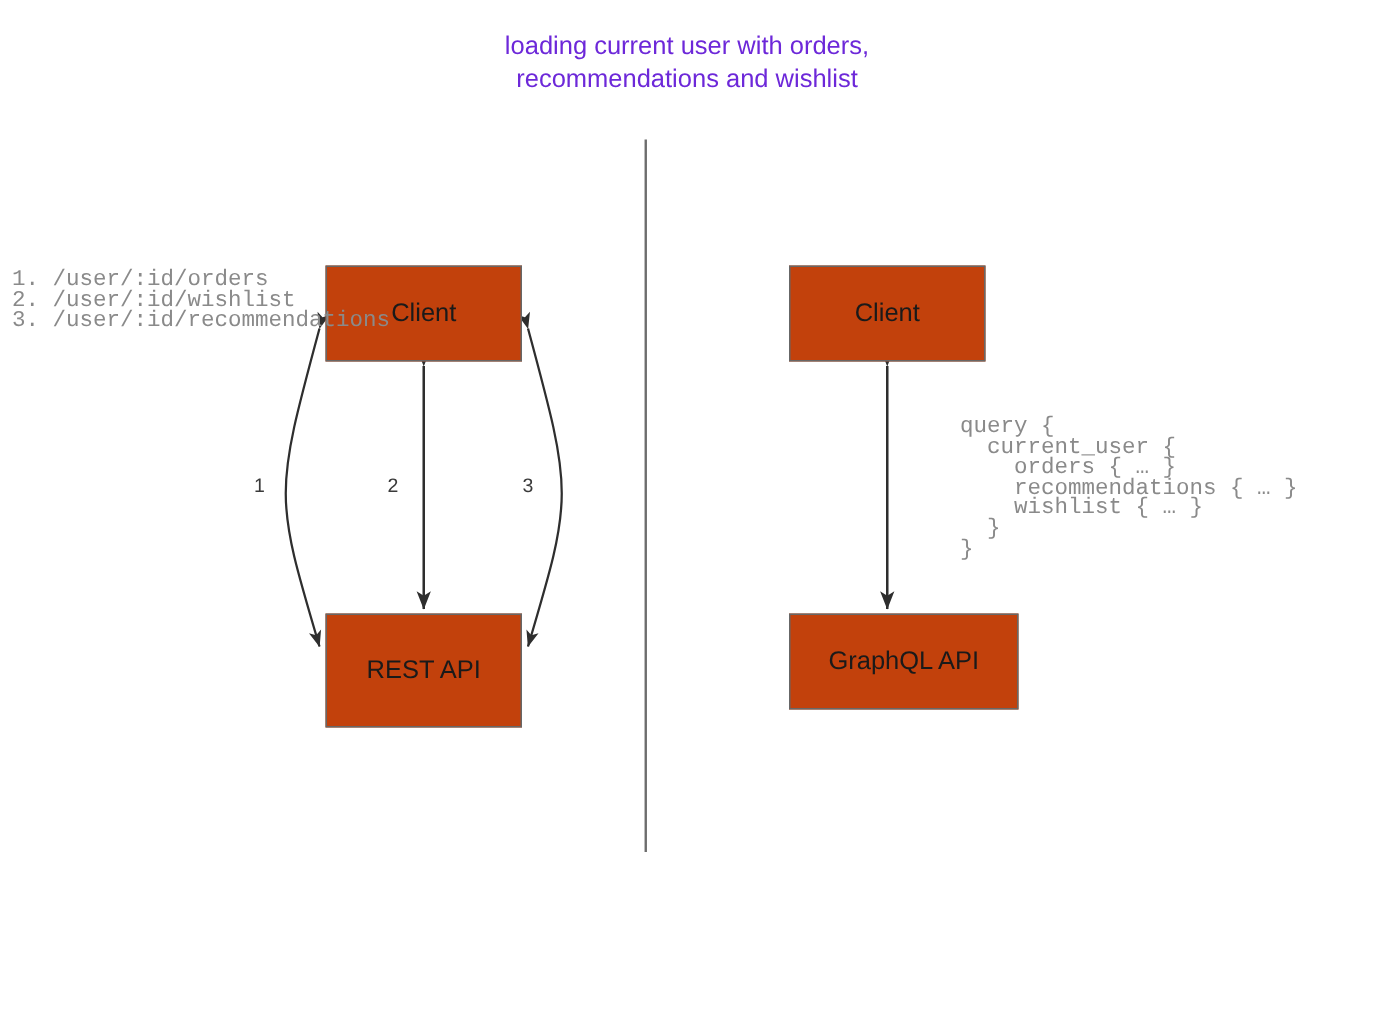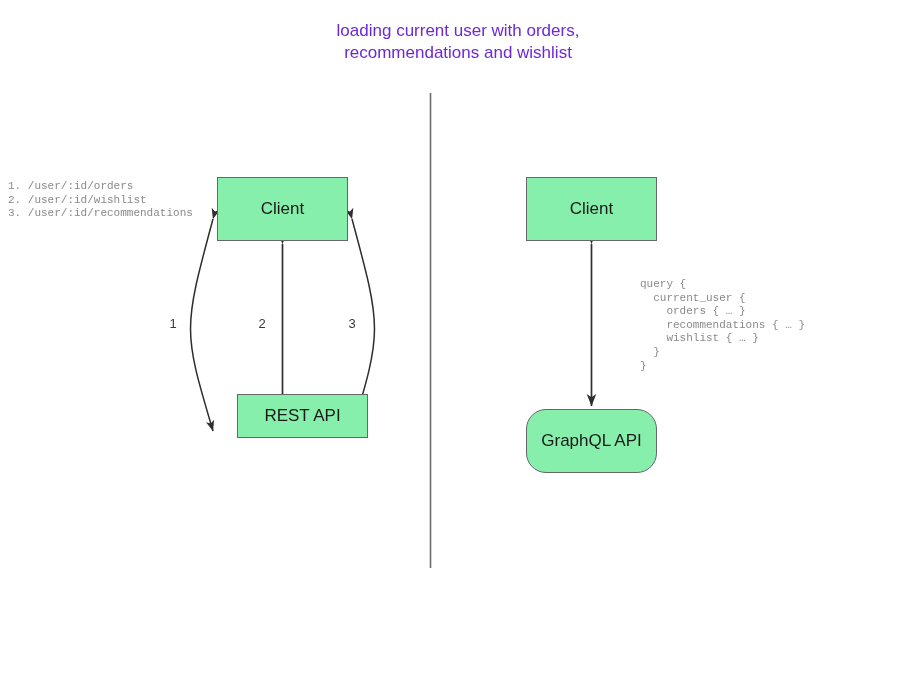--- a/index.html
+++ b/index.html
@@ -29,48 +29,48 @@
     width: 560px;
     text-align: center;
     font-size: 17px;
     line-height: 22px;
     color: #6d28d9;
     white-space: pre-line;
   }
   .node {
     position: absolute;
     box-sizing: border-box;
-    background: #86efac;
+    background: #c2410c;
     border: 1.6px solid #676767;
     display: flex;
     align-items: center;
     justify-content: center;
     font-size: 17px;
     color: #1a1a1a;
   }
   .node-client-left  { left: 217px; top: 177px; width: 131px; height: 64px; }
-  .node-rest         { left: 217px; top: 394px; width: 131px; height: 44px; margin-left: 20px; }
+  .node-rest         { left: 217px; top: 409px; width: 131px; height: 76px; }
   .node-client-right { left: 526px; top: 177px; width: 131px; height: 64px; }
-  .node-graphql      { left: 526px; top: 409px; width: 131px; height: 64px; border-radius: 20px; }
+  .node-graphql      { left: 526px; top: 409px; width: 153px; height: 64px; }
 
   .edge-label {
     position: absolute;
     font-size: 13px;
     color: #3a3a3a;
     text-align: center;
     width: 24px;
   }
   .lbl-1 { left: 161px; top: 316px; }
   .lbl-2 { left: 250px; top: 316px; }
   .lbl-3 { left: 340px; top: 316px; }
 
   .code {
     position: absolute;
     font-family: "Liberation Mono", monospace;
-    font-size: 11px;
+    font-size: 15px;
     line-height: 13.6px;
     color: #8a8a8a;
     white-space: pre;
   }
   .code-rest    { left: 8px;   top: 180px; }
   .code-graphql { left: 640px; top: 278px; }
 </style>
 </head>
 <body>
 

